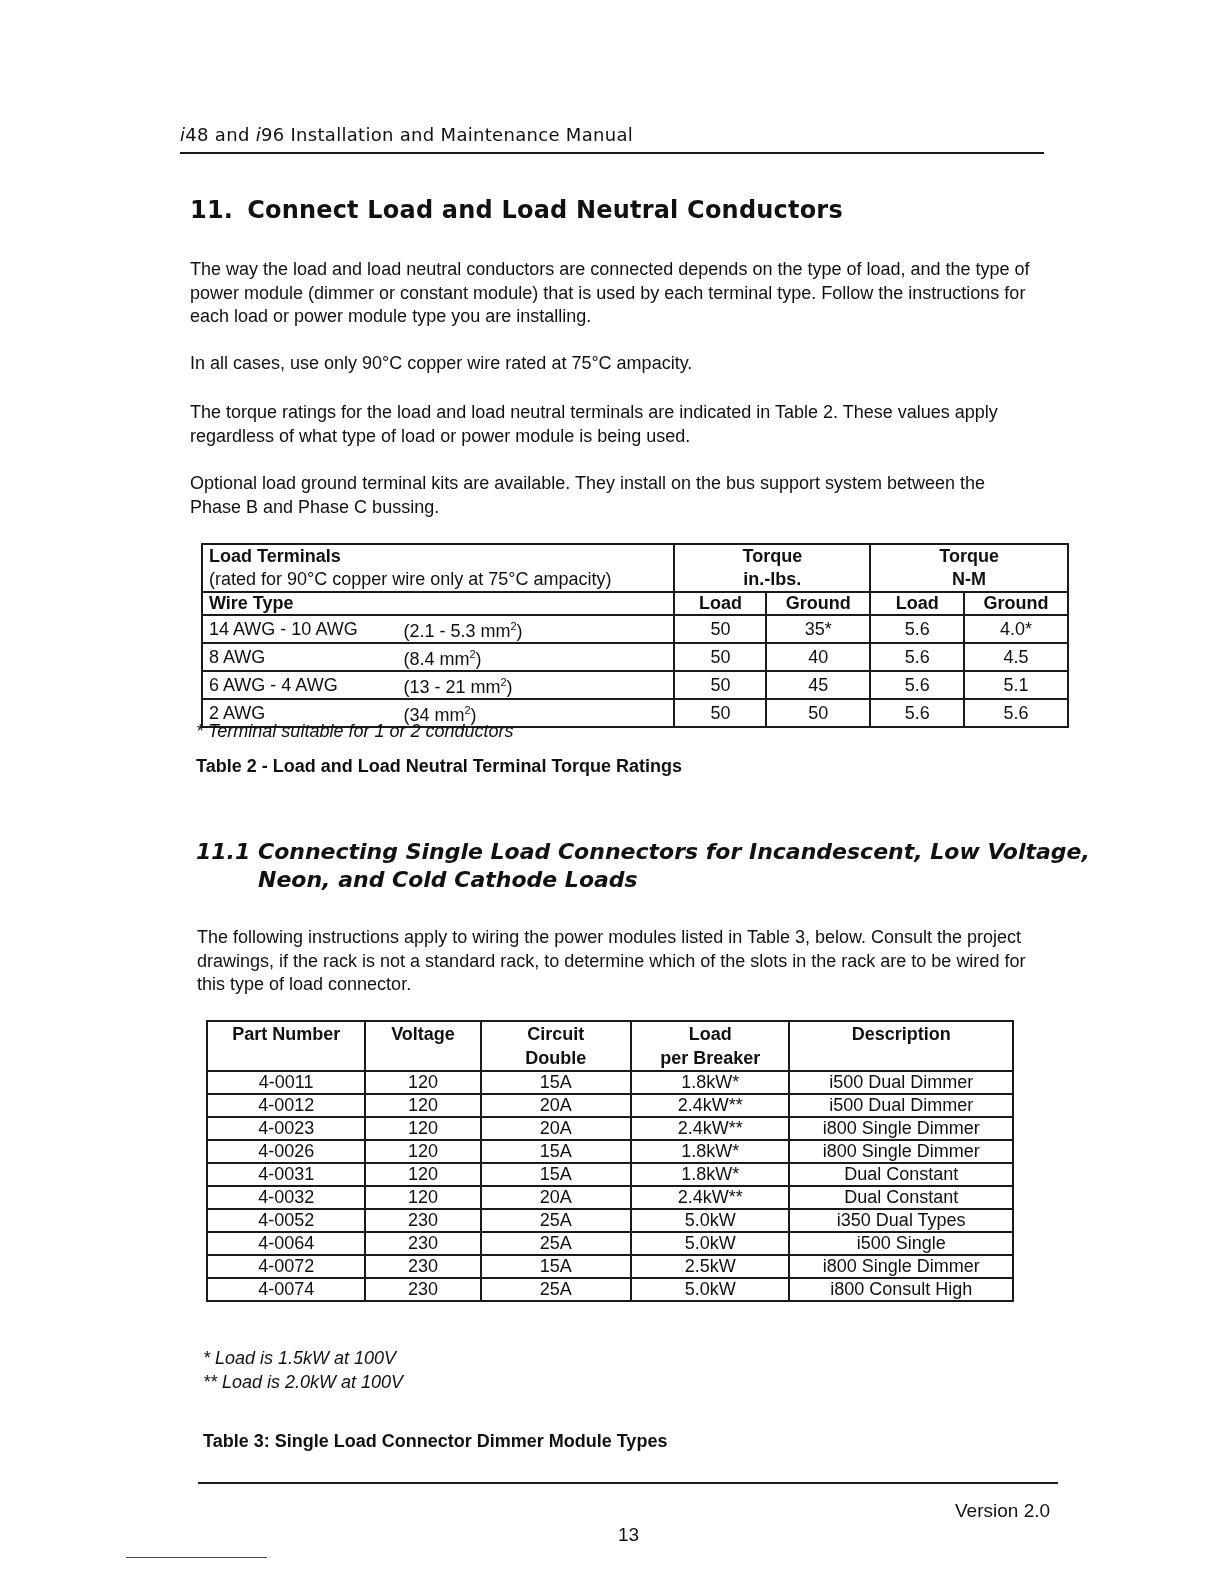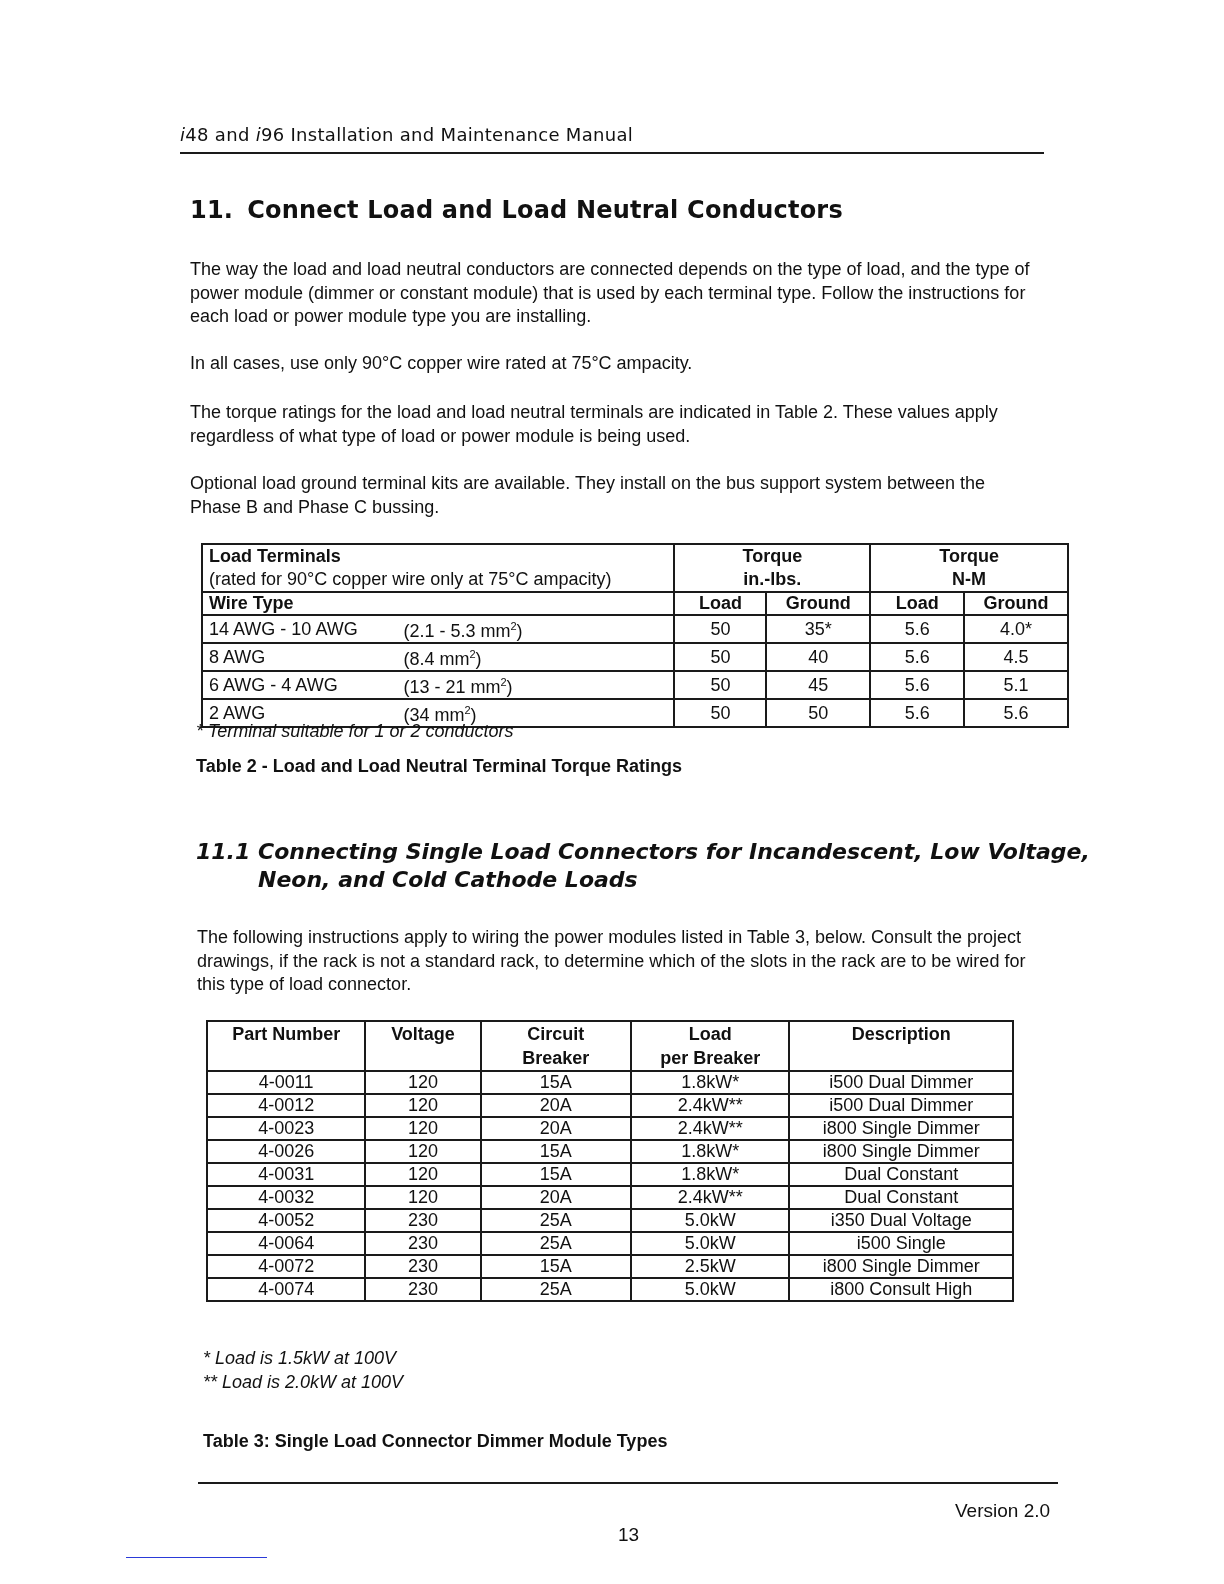--- a/index.html
+++ b/index.html
@@ -147,21 +147,21 @@
       <col style="width:150px">
     <col style="width:158px">
       <col style="width:223px">
   </colgroup>
   <tbody>
       <tr>
     <td class="c b" style="vertical-align:top; height:46px; line-height:24px;">Part Number</td>
     <td class="c b" style="vertical-align:top; line-height:24px;">Voltage</td>
     <td class="c b" style="vertical-align:top; line-height:24px;">
       <div>Circuit</div>
-      <div>Breaker</div>
+      <div>Double</div>
     </td>
     <td class="c b" style="vertical-align:top; line-height:24px;">
       <div>Load</div>
       <div>per Breaker</div>
     </td>
     <td class="c b" style="vertical-align:top; line-height:24px;">Description</td>
   </tr>
   <tr>
         <td class="c">4-0011</td>
         <td class="c">120</td>
@@ -202,21 +202,21 @@
         <td class="c">120</td>
         <td class="c">20A</td>
         <td class="c">2.4kW**</td>
         <td class="c">Dual Constant</td>
       </tr>
   <tr>
         <td class="c">4-0052</td>
         <td class="c">230</td>
         <td class="c">25A</td>
         <td class="c">5.0kW</td>
-        <td class="c">i350 Dual Voltage</td>
+        <td class="c">i350 Dual Types</td>
       </tr>
   <tr>
         <td class="c">4-0064</td>
         <td class="c">230</td>
         <td class="c">25A</td>
         <td class="c">5.0kW</td>
         <td class="c">i500 Single</td>
       </tr>
   <tr>
         <td class="c">4-0072</td>

